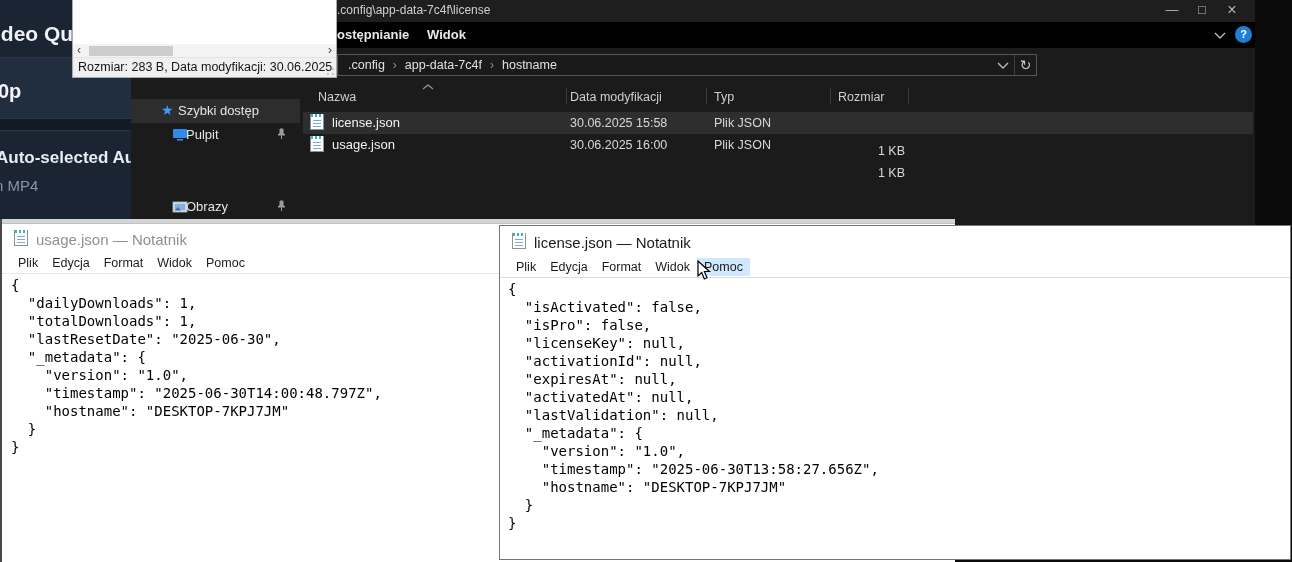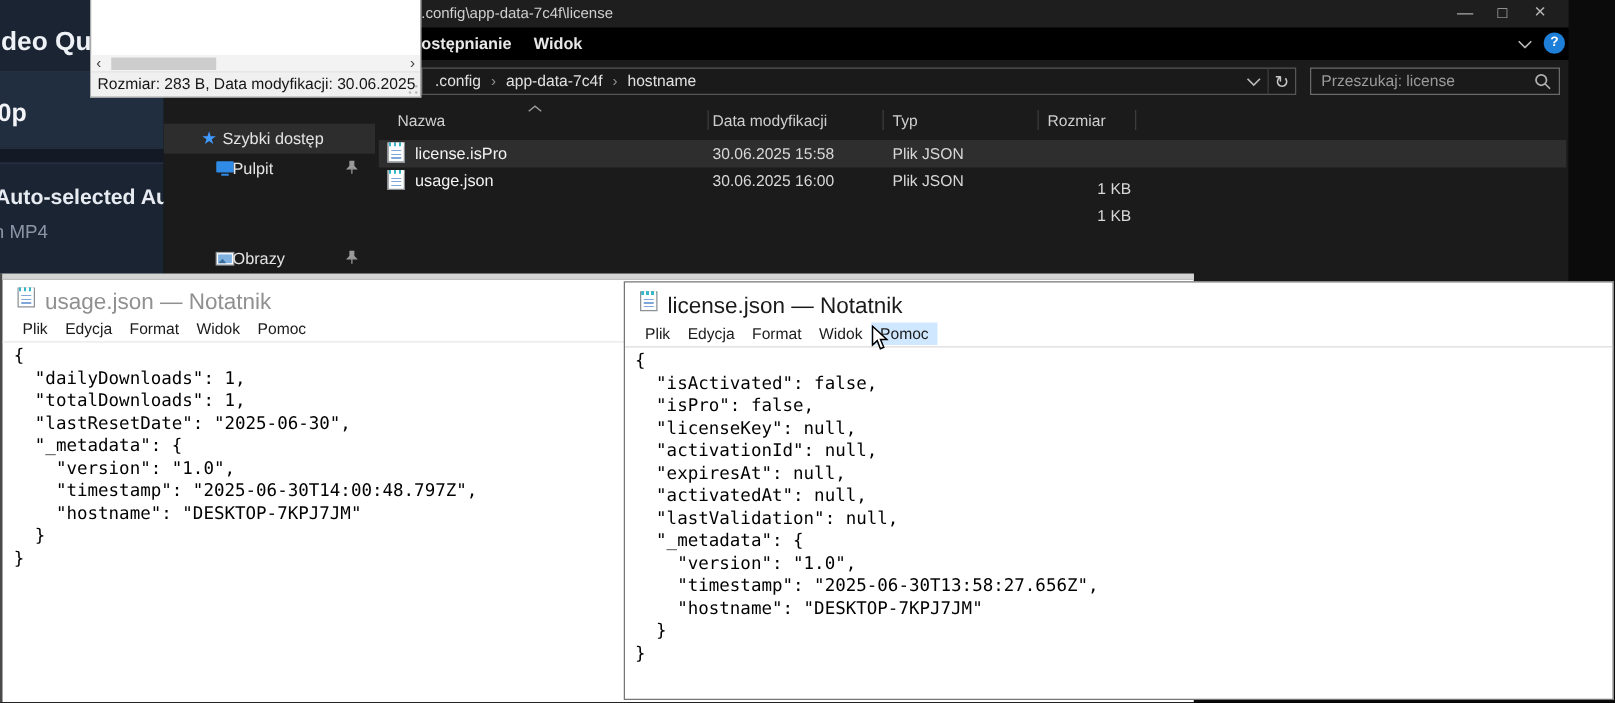--- a/index.html
+++ b/index.html
@@ -78,21 +78,21 @@
              font-size:12.5px;color:#151515;line-height:19px;padding-left:5px;white-space:nowrap;overflow:hidden;}
   .tt-grip{position:absolute;right:1px;bottom:1px;}
 
   
   .notepad{background:#fff;}
   #np-usage{left:0;top:219px;width:955px;height:343px;border-left:2px solid #4a4a4a;z-index:30;}
   #np-license{left:499px;top:225px;width:792px;height:335px;border:1px solid #767676;z-index:40;}
   .np-topstrip{height:5px;background:#d4d4d4;border-bottom:1px solid #c0c0c0;}
   .np-titlebar{position:relative;height:28px;}
   #np-license .np-titlebar{height:30px;}
-  .np-title{position:absolute;left:34px;top:7px;font-size:18px;color:#1a1a1a;white-space:nowrap;}
+  .np-title{position:absolute;left:34px;top:7px;font-size:15px;color:#1a1a1a;white-space:nowrap;}
   #np-usage .np-title{color:#909090;}
   .np-titlebar .doc-icon{left:12px;top:6px;}
   .np-menubar{display:flex;align-items:center;height:22px;padding-left:9px;border-bottom:1px solid #e7e7e7;
               font-size:12.5px;color:#1b1b1b;}
   #np-license .np-menubar{border-bottom:1px solid #dcdcdc;}
   .np-menu-item{padding:2px 7px;white-space:nowrap;}
   .np-menu-item.hl{background:#cfe8ff;}
   .np-content{margin:0;padding:2px 0 0 9px;font-family:"DejaVu Sans Mono",monospace;
               font-size:14px;line-height:18px;color:#000;white-space:pre;}
   #np-license .np-content{padding-left:8px;}
@@ -139,27 +139,20 @@
         <span class="crumb">app-data-7c4f</span>
         <span class="crumb-sep">›</span>
         <span class="crumb">hostname</span>
         <div class="addr-right">
           <svg width="22" height="20">
             <polyline points="6,8 11,13 16,8" fill="none" stroke="#b8b8b8" stroke-width="1.4"></polyline>
           </svg>
           <span class="addr-refresh">↻</span>
         </div>
       </div>
-      <div class="searchbox abs">
-        <input readonly="" placeholder="Przeszukaj: license" style="">
-        <svg class="sb-icon" width="14" height="14">
-          <circle cx="6" cy="6" r="4.2" fill="none" stroke="#b0b0b0" stroke-width="1.4"></circle>
-          <line x1="9.2" y1="9.2" x2="13" y2="13" stroke="#b0b0b0" stroke-width="1.4"></line>
-        </svg>
-      </div>
     </div>
 
     <div class="qa-row abs">
       <span class="star">★</span>
       <span class="side-label">Szybki dostęp</span>
     </div>
     <div class="side-row abs" style="top:123px">
       <svg class="side-ic" width="16" height="16">
         <rect x="1" y="2" width="14" height="9" rx="1" fill="#2f8be6"></rect>
         <rect x="5" y="12" width="6" height="1.6" fill="#2f8be6"></rect>
@@ -188,21 +181,21 @@
     <div class="hdr-sep abs" style="left:435px"></div>
     <span class="hdr-text abs" style="left:439px">Data modyfikacji</span>
     <div class="hdr-sep abs" style="left:575px"></div>
     <span class="hdr-text abs" style="left:583px">Typ</span>
     <div class="hdr-sep abs" style="left:699px"></div>
     <span class="hdr-text abs" style="left:707px">Rozmiar</span>
     <div class="hdr-sep abs" style="left:777px"></div>
 
     <div class="file-row sel abs" style="top:112px">
       <span class="doc-icon" style="left:7px;top:2px"></span>
-      <span class="fr-name">license.isPro</span>
+      <span class="fr-name">license.json</span>
       <span class="fr-date">30.06.2025 15:58</span>
       <span class="fr-type">Plik JSON</span>
       <span class="fr-size">1 KB</span>
     </div>
     <div class="file-row abs" style="top:134px">
       <span class="doc-icon" style="left:7px;top:2px"></span>
       <span class="fr-name">usage.json</span>
       <span class="fr-date">30.06.2025 16:00</span>
       <span class="fr-type">Plik JSON</span>
       <span class="fr-size">1 KB</span>

